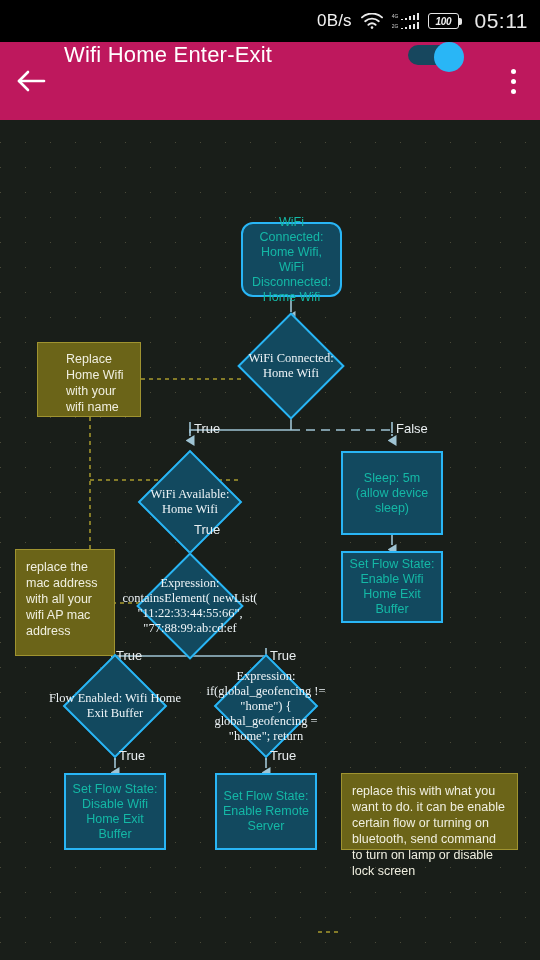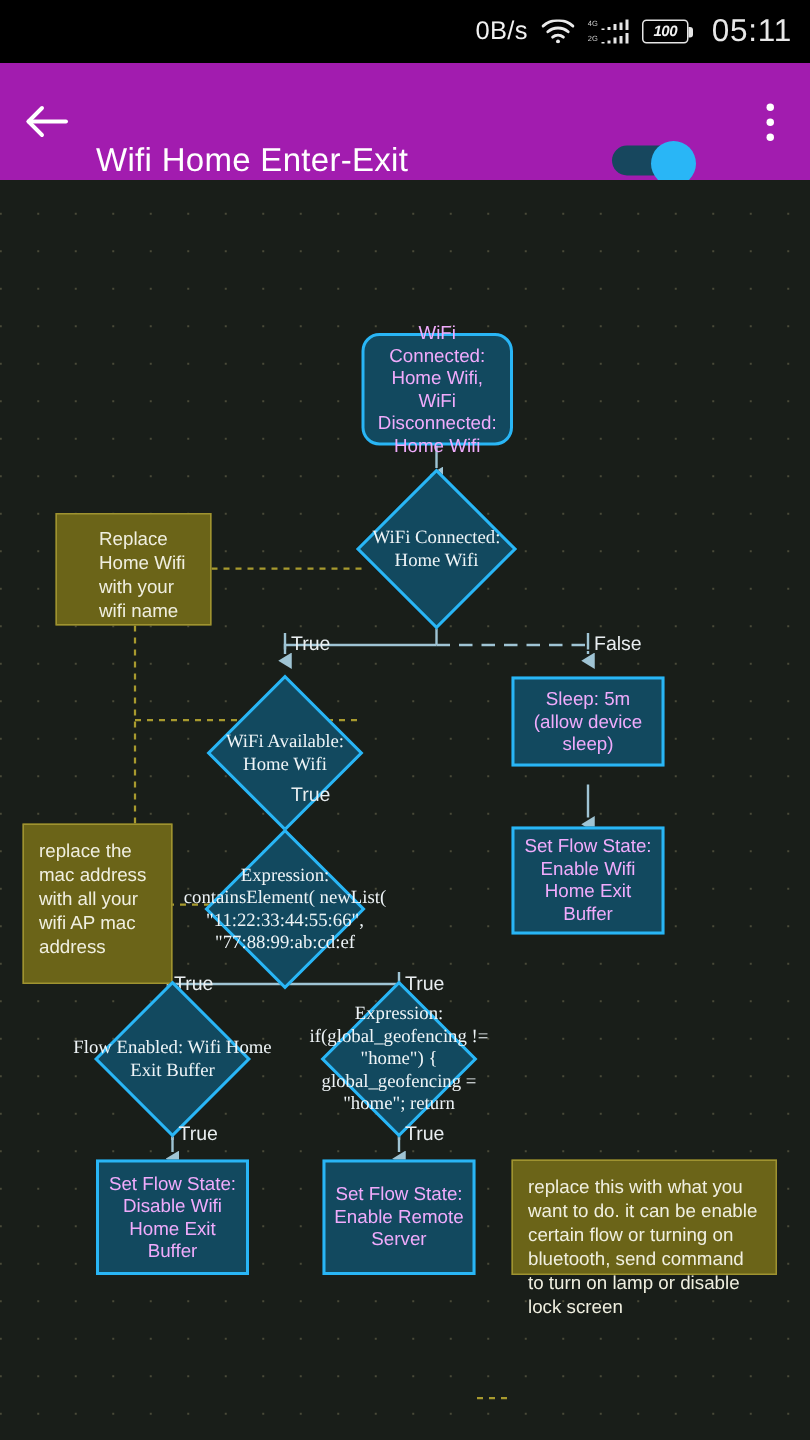--- a/index.html
+++ b/index.html
@@ -27,21 +27,21 @@
   .bars i:nth-child(5){height:14px;}
   .batt { display:flex; align-items:center;font-style:italic; }
   .batt .body { width:31px; height:16px; border:1.6px solid #e6e6e6; border-radius:3px;
                 display:flex; align-items:center; justify-content:center; }
   .batt .body span { font-size:10px; color:#f0f0f0; font-weight:bold; letter-spacing:-.3px;}
   .batt .cap { width:2.5px; height:7px; background:#e6e6e6; border-radius:0 2px 2px 0; }
 
   
   #actionbar {
     position:absolute; top:42px; left:0; width:540px; height:78px;
-    background:#a21caf; display:flex; align-items:flex-end;
+    background:#be185d; display:flex; align-items:flex-start;
   }
   #backarrow { width:64px; height:78px; display:flex; align-items:center; justify-content:center; }
   #apptitle { color:#fff; font-size:22px; letter-spacing:.2px; flex:1; }
   .toggle { position:relative; width:60px; height:26px; margin-right:22px; }
   .toggle .track { position:absolute; left:0; top:3px; width:48px; height:20px;
                    background:#17475e; border-radius:10px; }
   .toggle .thumb { position:absolute; left:26px; top:0; width:30px; height:30px;
                    background:#29b6f6; border-radius:50%; }
   .kebab { width:46px; height:78px; display:flex; flex-direction:column;
            align-items:center; justify-content:center; gap:5px; margin-right:4px; }
@@ -51,21 +51,21 @@
   #canvas {
     position:absolute; top:120px; left:0; width:540px; height:840px;
     background-color:#191e19;
     background-image:radial-gradient(circle, #4a4a38 0.6px, transparent 0.7px);
     background-size:25px 25px; background-position:13px 10px;
     overflow:hidden;
   }
   #wires { position:absolute; inset:0; width:540px; height:840px; }
 
   .node { position:absolute; display:flex; align-items:center; justify-content:flex-start;
-          text-align:center; color:#f0abfc; }
+          text-align:center; color:#14b8a6; }
 
   .box { background:#12495f; border:2px solid #29b6f6; font-size:12.5px; line-height:15px; }
   .note { background:#6b6418; border:1.5px solid #9f9330; font-size:12.5px;
           line-height:16px; color:#f0efe0; text-align:left;
           align-items:flex-start; justify-content:flex-start; padding:8px 9px; }
   .note.pad2 { padding:9px 10px; }
   .rbox { border-radius:12px; }
 
   .dia { position:absolute; }
   .dia .shape { position:absolute; inset:0; background:#12495f;
@@ -210,21 +210,21 @@
     </div>
 
     <div class="lbl" style="left:194px; top:302px;">True</div>
     <div class="lbl" style="left:396px; top:302px;">False</div>
 
     <div class="dia" style="left:153px; top:345px; width:74px; height:74px;">
       <div class="shape"></div>
       <div class="txt">WiFi Available: Home Wifi</div>
     </div>
 
-    <div class="node box" style="left:341px; top:331px; width:102px; height:60px; padding:4px;">
+    <div class="node box" style="left:341px; top:331px; width:102px; height:84px; padding:4px;">
       <span>Sleep: 5m (allow device sleep)</span>
     </div>
 
     <div class="node box" style="left:341px; top:431px; width:102px; height:72px; padding:4px;">
       <span>Set Flow State: Enable Wifi Home Exit Buffer</span>
     </div>
 
     <div class="lbl" style="left:194px; top:403px;">True</div>
 
     <div class="node note pad2" style="left:15px; top:429px; width:100px; height:107px;">

